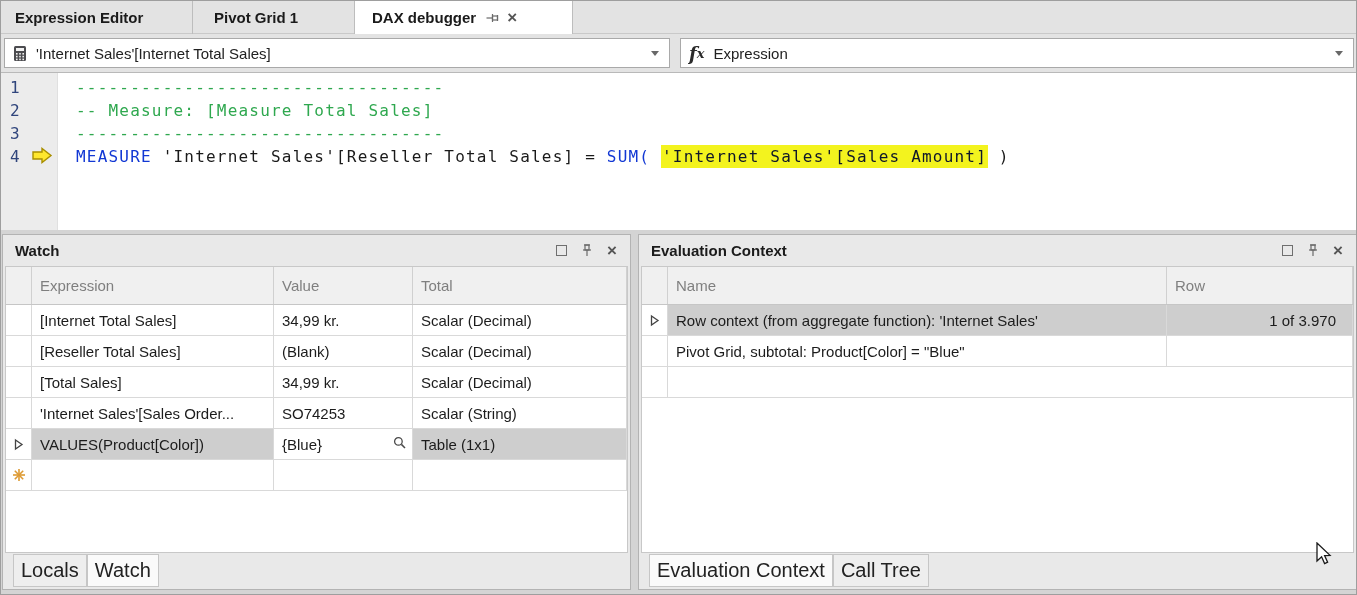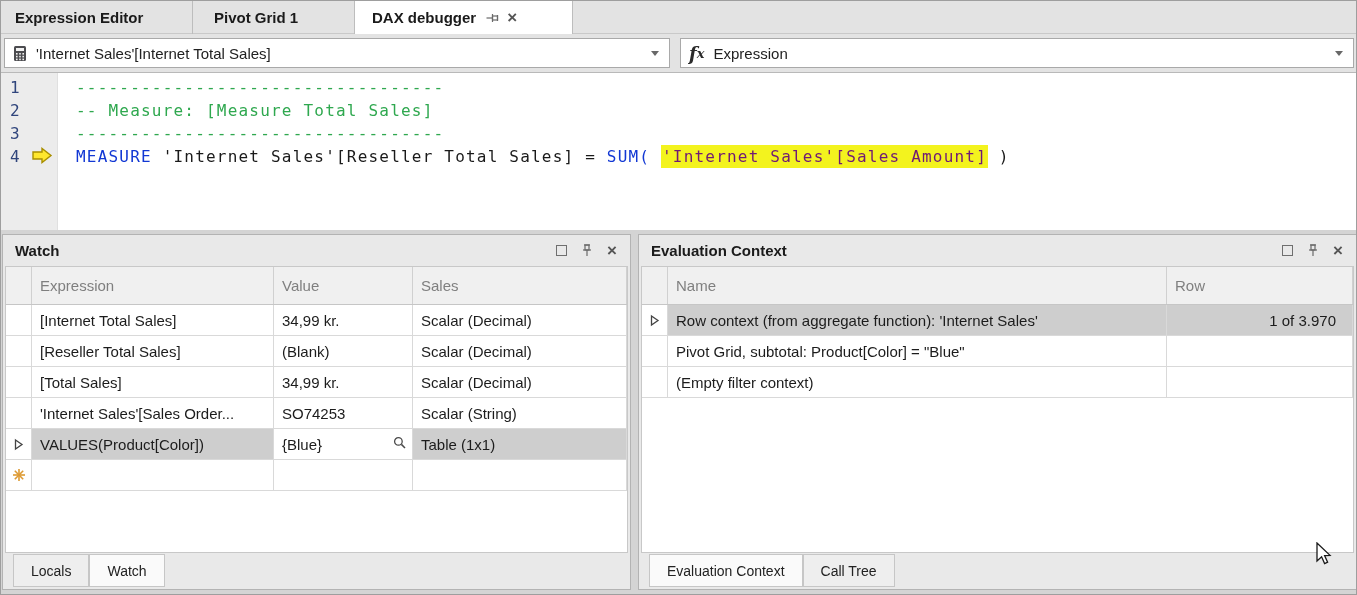--- a/index.html
+++ b/index.html
@@ -28,21 +28,21 @@
 
   
   .editor { position:absolute; left:0; top:71px; width:100%; height:158px; background:#ffffff; border-top:1px solid #b9b9b9; }
   .gutter { position:absolute; left:0; top:0; bottom:0; width:57px; background:#ececec; border-right:1px solid #e0e0e0; padding-top:3px; }
   .lnum { height:23px; line-height:23px; padding-left:9px; font-family:"DejaVu Sans Mono", monospace; font-size:16px; color:#30457c; }
   .cur-arrow { position:absolute; left:30px; top:74px; }
   .code { position:absolute; left:57px; top:0; right:0; bottom:0; padding:3px 0 0 18px; }
   .code-line { height:23px; line-height:23px; font-family:"DejaVu Sans Mono", monospace; font-size:16px; letter-spacing:1.2px; color:#1a1a1a; white-space:pre; }
   .seg-keyword { color:#1238d4; }
   .seg-comment { color:#2fa84f; }
-  .seg-highlight { background:#f3f31e; color:#701a75; padding:2px 1px; }
+  .seg-highlight { background:#f3f31e; color:#0f172a; padding:2px 1px; }
 
   
   .panel { position:absolute; top:233px; height:356px; background:#e9e9e9; border:1px solid #b3b3b3; }
   .panel.watch { left:1px; width:629px; }
   .panel.eval { left:637px; width:719px; }
   .panel-title { height:30px; display:flex; align-items:center; padding-left:12px; font-weight:bold; font-size:15px; color:#1b1b1b; }
   .panel-title .title-icons { margin-left:auto; margin-right:13px; display:flex; align-items:center; gap:14px; }
   .max-box { width:11px; height:11px; border:1.5px solid #6f6f6f; }
 
   .grid { position:absolute; left:2px; right:2px; top:31px; height:287px; background:#ffffff; border:1px solid #c8c8c8; overflow:hidden; }
@@ -54,21 +54,21 @@
   .sel { background:#cecece; }
   .col-expr { width:242px; flex:none; }
   .col-val  { width:139px; flex:none; }
   .col-type { flex:1; }
   .col-name { width:499px; flex:none; }
   .col-row  { flex:1; justify-content:flex-end; padding-right:16px; padding-left:0; }
   .val-edit { background:#ffffff; position:relative; }
   .val-edit .mag { position:absolute; right:5px; top:7px; }
 
   .tabstrip { position:absolute; left:2px; right:2px; top:318px; height:36px; display:flex; align-items:flex-start; padding-top:1px; }
-  .strip-tab { height:33px; display:flex; align-items:center; padding:0 17px; font-size:14px; color:#222; background:#eeeeee; border:1px solid #c6c6c6; margin-left:0; }
+  .strip-tab { height:33px; display:flex; align-items:center; padding:0 7px; font-size:20px; color:#222; background:#eeeeee; border:1px solid #c6c6c6; margin-left:0; }
   .strip-tab.first { margin-left:8px; }
   .strip-tab.active { background:#fafafa; }
 
   .mouse-cursor { position:absolute; left:1312px; top:541px; }
 </style>
 </head>
 <body>
 
 <div class="window">
 
@@ -159,21 +159,21 @@
           </g>
         </svg>
         <span class="close-glyph">×</span>
       </span>
     </div>
     <div class="grid">
       <div class="grid-header">
         <div class="gh-cell marker-col"></div>
         <div class="gh-cell col-expr">Expression</div>
         <div class="gh-cell col-val">Value</div>
-        <div class="gh-cell col-type">Sales</div>
+        <div class="gh-cell col-type">Total</div>
       </div>
       <div class="grid-row">
         <div class="g-cell marker-col"></div>
         <div class="g-cell col-expr">[Internet Total Sales]</div>
         <div class="g-cell col-val">34,99 kr.</div>
         <div class="g-cell col-type">Scalar (Decimal)</div>
       </div>
       <div class="grid-row">
         <div class="g-cell marker-col"></div>
         <div class="g-cell col-expr">[Reseller Total Sales]</div>
@@ -265,21 +265,20 @@
         <div class="g-cell col-name sel">Row context (from aggregate function): 'Internet Sales'</div>
         <div class="g-cell col-row sel">1 of 3.970</div>
       </div>
       <div class="grid-row">
         <div class="g-cell marker-col"></div>
         <div class="g-cell col-name">Pivot Grid, subtotal: Product[Color] = "Blue"</div>
         <div class="g-cell col-row"></div>
       </div>
       <div class="grid-row">
         <div class="g-cell marker-col"></div>
-        <div class="g-cell col-name">(Empty filter context)</div>
         <div class="g-cell col-row"></div>
       </div>
     </div>
     <div class="tabstrip">
       <div class="strip-tab first active">
           <span>Evaluation Context</span>
         </div>
       <div class="strip-tab">
           <span>Call Tree</span>
         </div>

